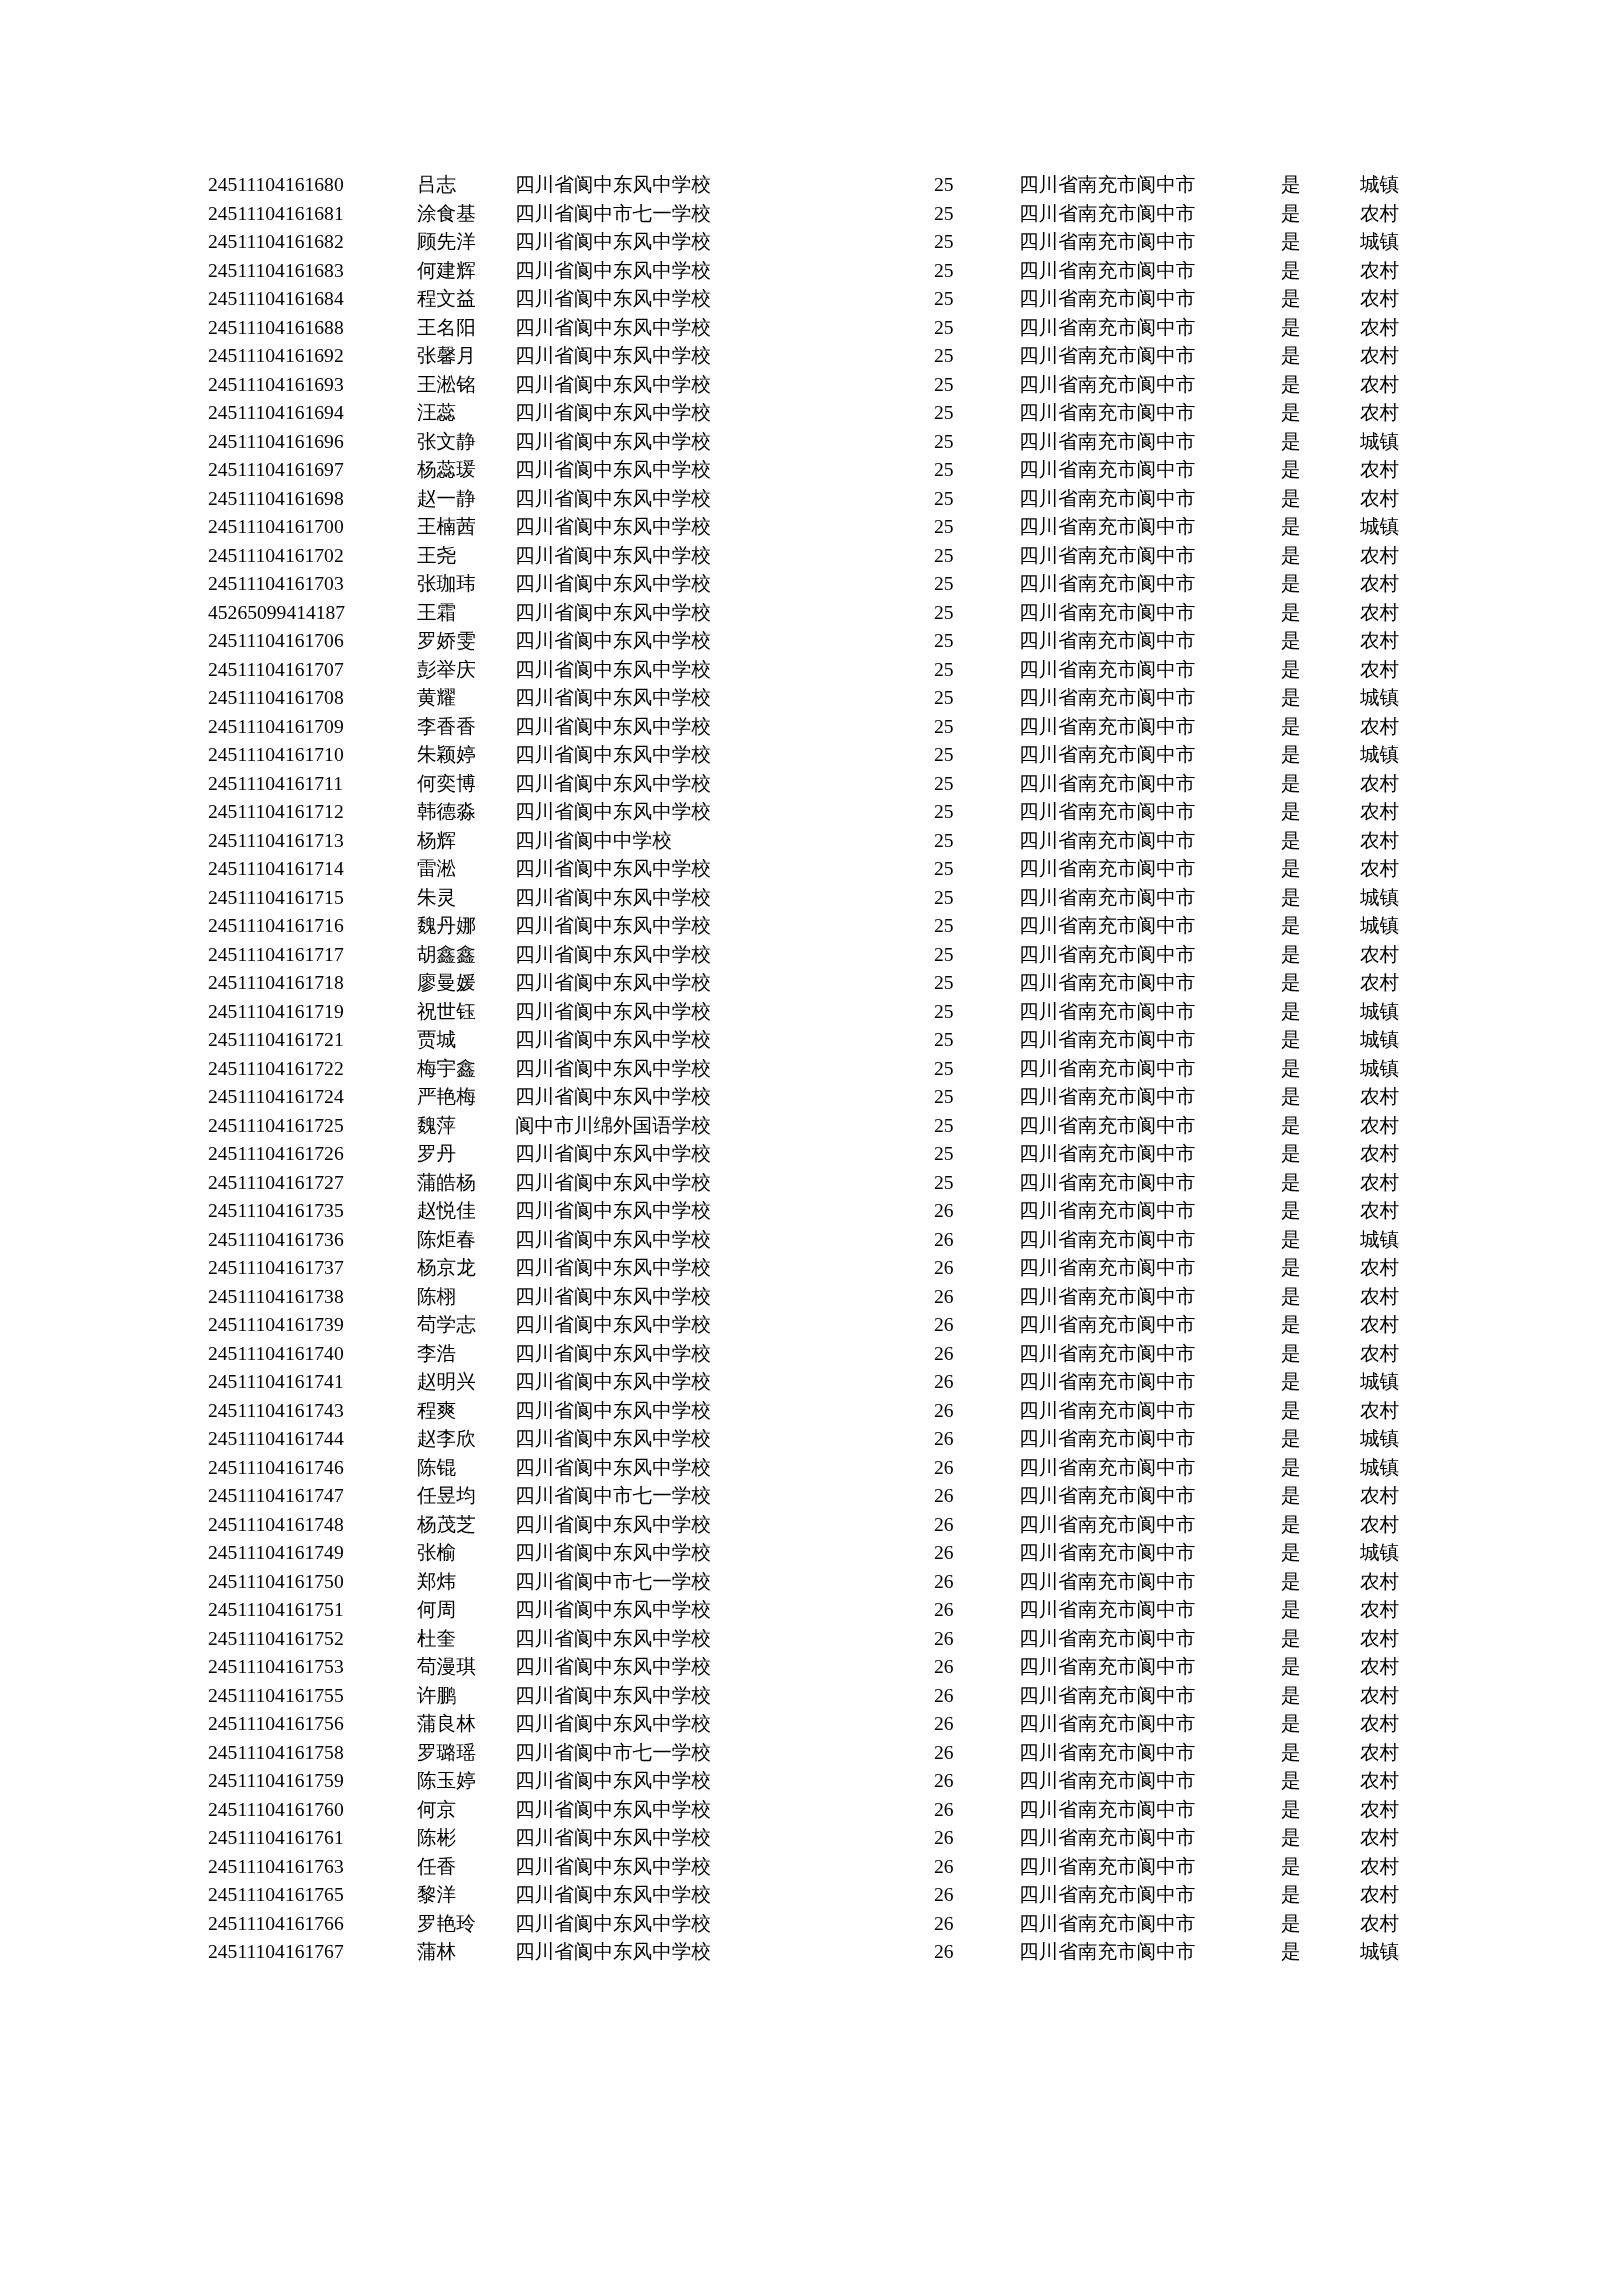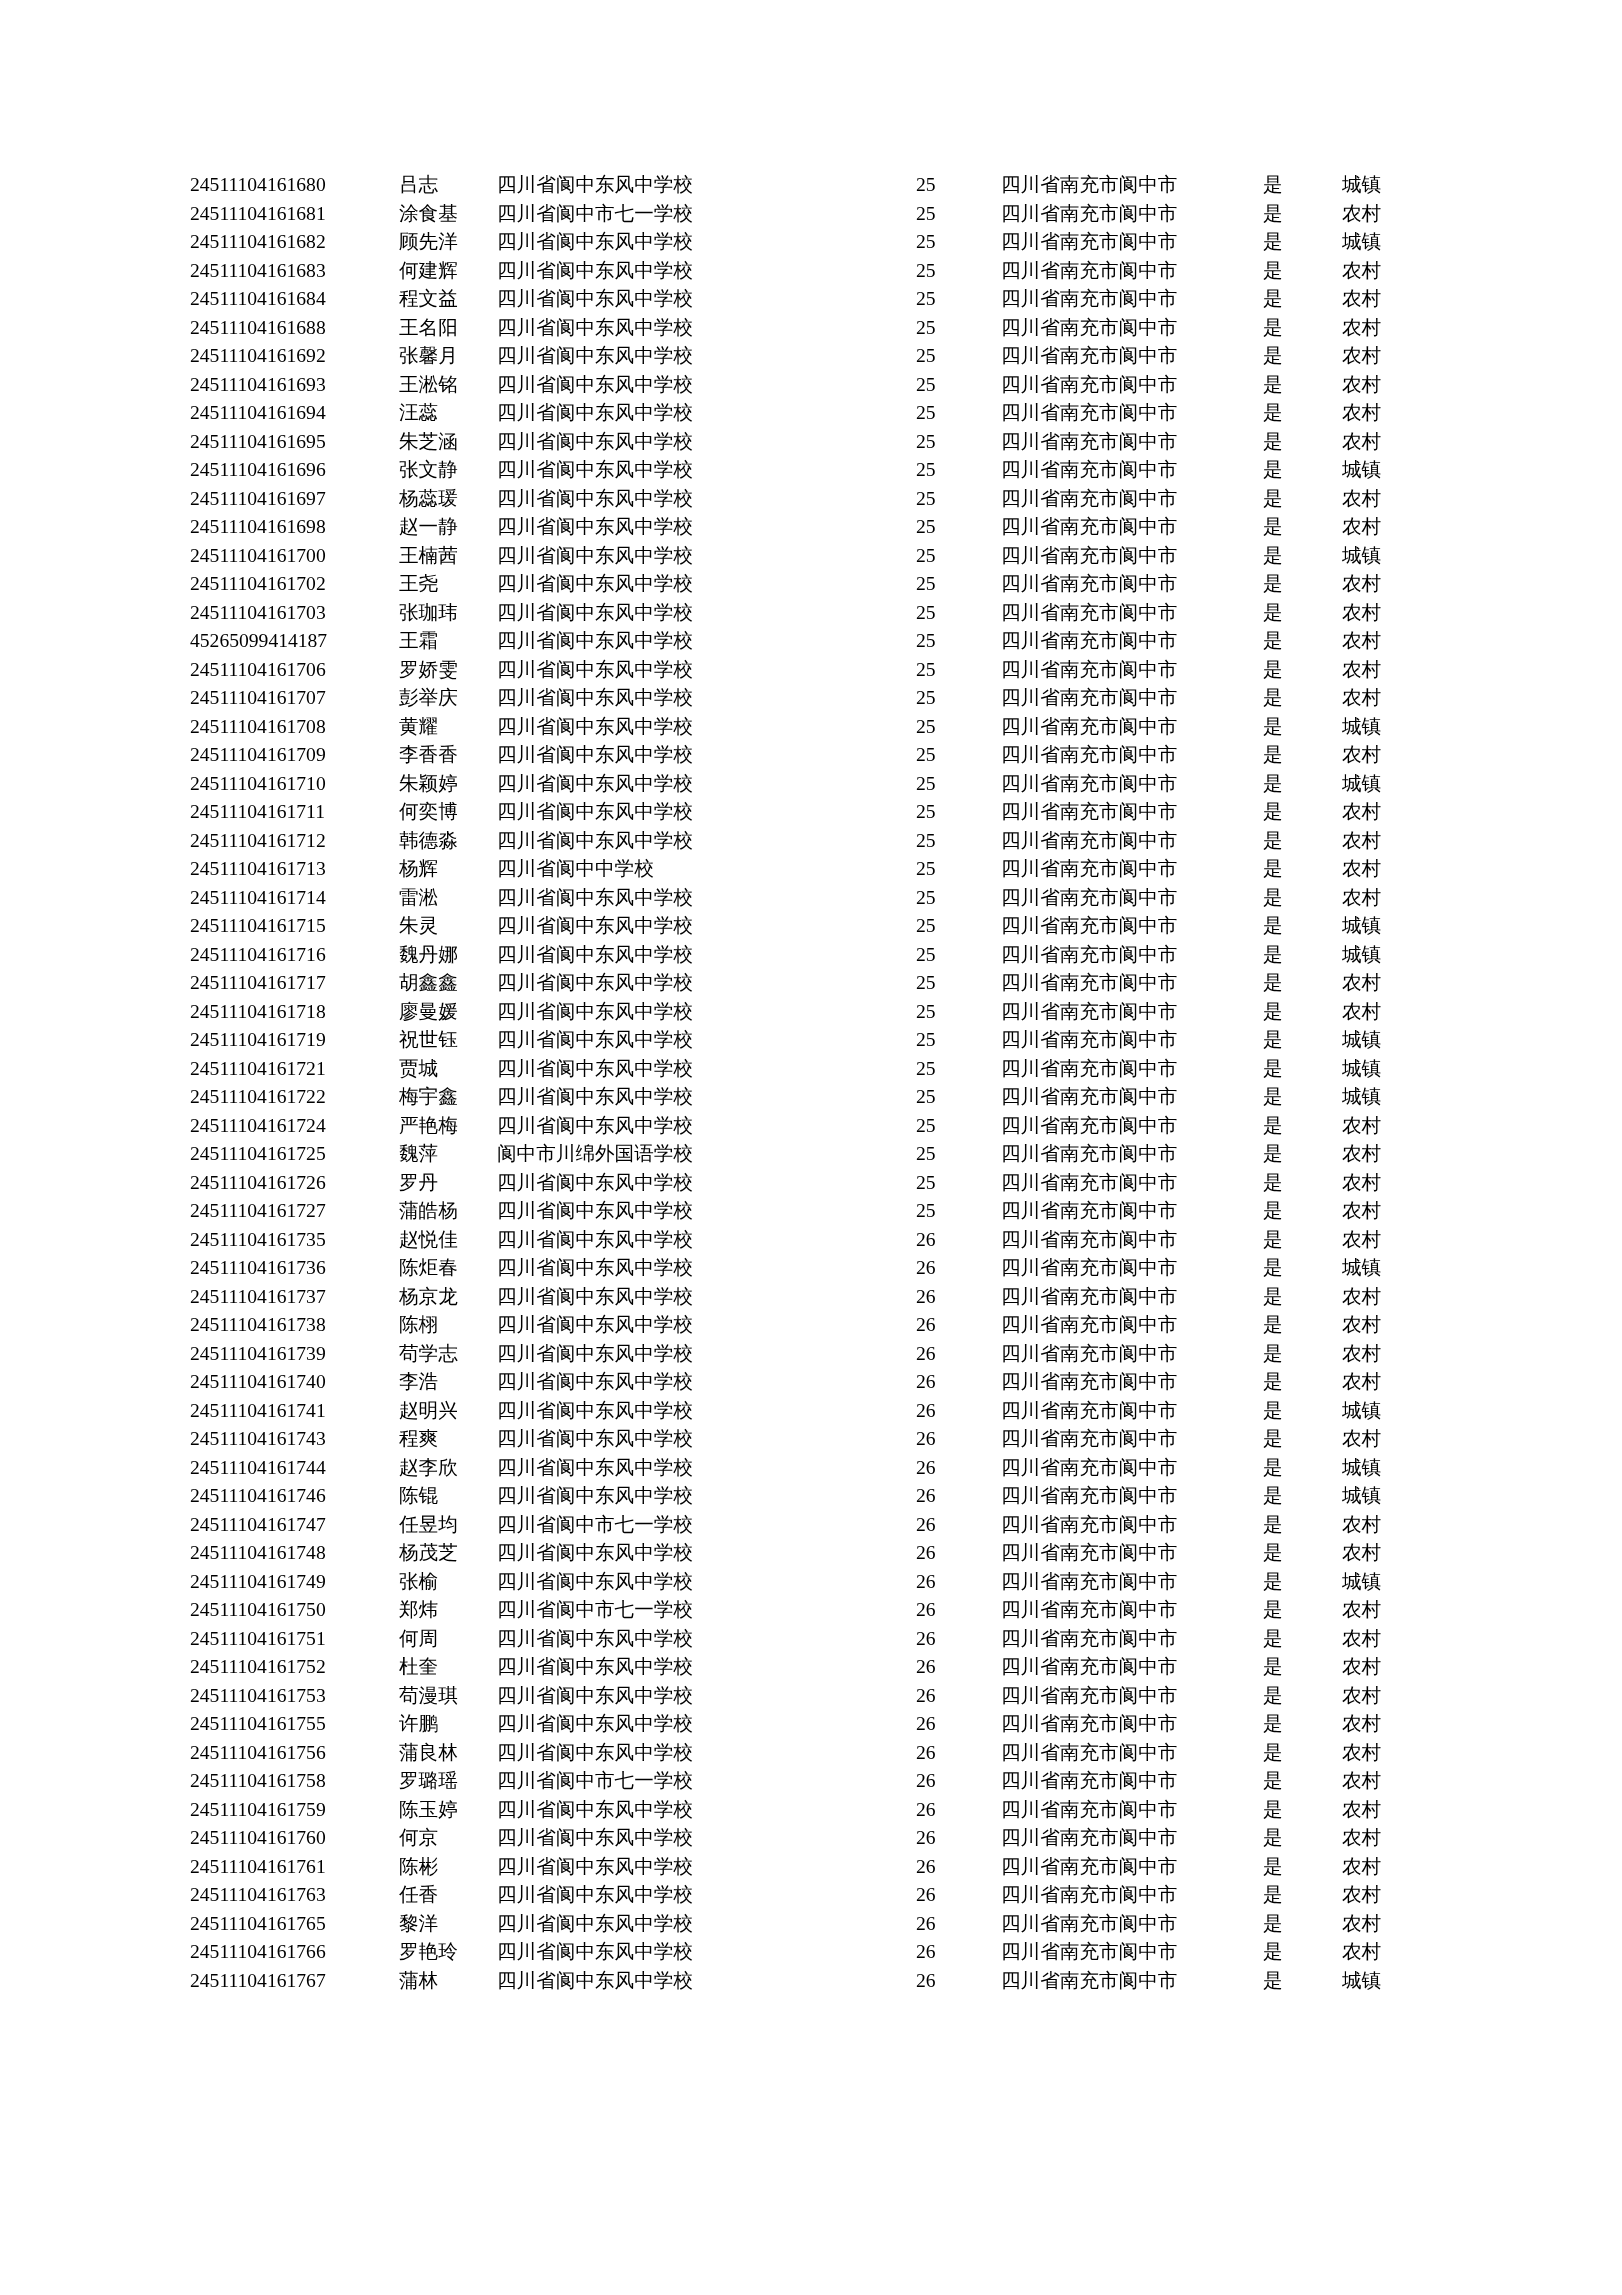--- a/index.html
+++ b/index.html
@@ -19,20 +19,21 @@
   .sheet {
     position: absolute;
     left: 190px;
     top: 171px;
     width: 1243px;
   }
   table.roster {
     border-collapse: collapse;
     width: 1243px;
     table-layout: fixed;
+    margin-left: 18px;
   }
   table.roster td {
     padding: 0;
     margin: 0;
     font-size: 19.6px;
     line-height: 28.5px;
     white-space: nowrap;
     vertical-align: baseline;
     font-family: "Liberation Serif", "DejaVu Serif", serif;
     color: #000000;
@@ -144,29 +145,20 @@
           <tr>
             <td class="id">24511104161694</td>
             <td class="name">汪蕊</td>
             <td class="school">四川省阆中东风中学校</td>
             <td class="room">25</td>
             <td class="region">四川省南充市阆中市</td>
             <td class="flag">是</td>
             <td class="type">农村</td>
           </tr>
           <tr>
-            <td class="id">24511104161695</td>
-            <td class="name">朱芝涵</td>
-            <td class="school">四川省阆中东风中学校</td>
-            <td class="room">25</td>
-            <td class="region">四川省南充市阆中市</td>
-            <td class="flag">是</td>
-            <td class="type">农村</td>
-          </tr>
-          <tr>
             <td class="id">24511104161696</td>
             <td class="name">张文静</td>
             <td class="school">四川省阆中东风中学校</td>
             <td class="room">25</td>
             <td class="region">四川省南充市阆中市</td>
             <td class="flag">是</td>
             <td class="type">城镇</td>
           </tr>
           <tr>
             <td class="id">24511104161697</td>

